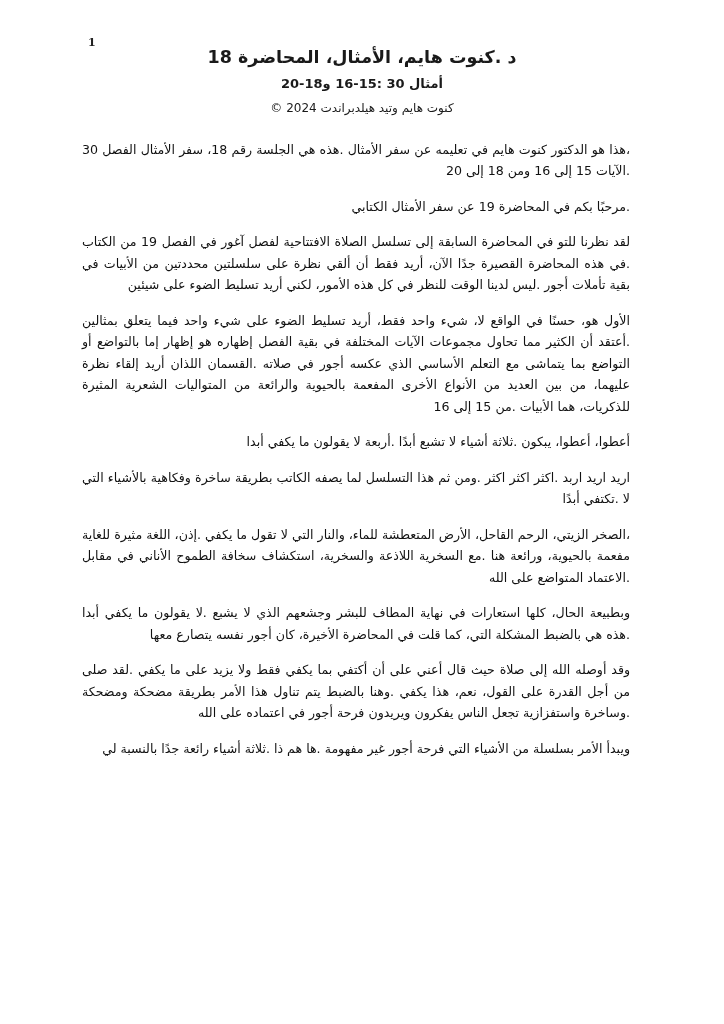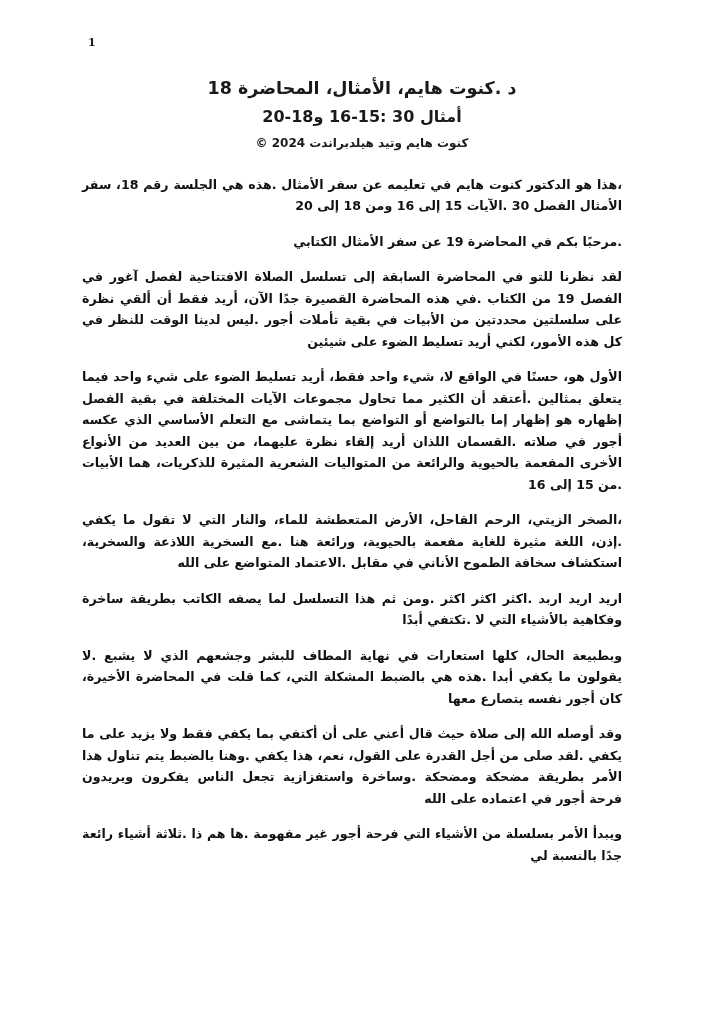--- a/index.html
+++ b/index.html
@@ -21,76 +21,75 @@
   .page-number {
     position: absolute;
     top: 36px;
     left: 88px;
     font-size: 11px;
     font-weight: bold;
     font-family: "DejaVu Serif", serif;
     color: #222;
   }
   .header {
-    padding-top: 76px;
+    padding-top: 45px;
     text-align: center;
     direction: rtl;
   }
   .doc-title {
     font-size: 17.5px;
     font-weight: bold;
     margin: 0 0 6px 0;
     line-height: 1.4;
   }
   .doc-subtitle {
-    font-size: 16px;
+    font-size: 13px;
     font-weight: bold;
     margin: 0 0 9px 0;
     line-height: 1.3;
   }
   .doc-copyright {
     font-size: 12px;
     margin: 0;
     line-height: 1.3;
     color: #1a1a1a;
-    font-weight: bold;
   }
   .doc-body {
     direction: rtl;
     unicode-bidi: embed;
     margin: 22px 86px 0 82px;
     text-align: justify;
     text-align-last: right;
     font-size: 12.6px;
     line-height: 21.5px;
     color: #111;
   }
   .doc-body p {
-    margin: 0 16px 14px 0;
-    font-weight: bold;
+    margin: 0 8px 14px 0;
   }
 </style>
 </head>
 <body>
 
 <div class="page">
 
   <div class="page-number">1</div>
 
   <div class="header">
     <h1 class="doc-title">د .كنوت هايم، الأمثال، المحاضرة 18</h1>
     <h2 class="doc-subtitle">أمثال 30 :15-16 و18-20</h2>
     <div class="doc-copyright">كنوت هايم وتيد هيلدبراندت 2024 ©</div>
   </div>
 
   <div class="doc-body">
     <p>،هذا هو الدكتور كنوت هايم في تعليمه عن سفر الأمثال .هذه هي الجلسة رقم 18، سفر الأمثال الفصل 30 .الآيات 15 إلى 16 ومن 18 إلى 20</p>
     <p>.مرحبًا بكم في المحاضرة 19 عن سفر الأمثال الكتابي</p>
     <p>لقد نظرنا للتو في المحاضرة السابقة إلى تسلسل الصلاة الافتتاحية لفصل آغور في الفصل 19 من الكتاب .في هذه المحاضرة القصيرة جدًا الآن، أريد فقط أن ألقي نظرة على سلسلتين محددتين من الأبيات في بقية تأملات أجور .ليس لدينا الوقت للنظر في كل هذه الأمور، لكني أريد تسليط الضوء على شيئين</p>
     <p>الأول هو، حسنًا في الواقع لا، شيء واحد فقط، أريد تسليط الضوء على شيء واحد فيما يتعلق بمثالين .أعتقد أن الكثير مما تحاول مجموعات الآيات المختلفة في بقية الفصل إظهاره هو إظهار إما بالتواضع أو التواضع بما يتماشى مع التعلم الأساسي الذي عكسه أجور في صلاته .القسمان اللذان أريد إلقاء نظرة عليهما، من بين العديد من الأنواع الأخرى المفعمة بالحيوية والرائعة من المتواليات الشعرية المثيرة للذكريات، هما الأبيات .من 15 إلى 16</p>
+    <p>أعطوا، أعطوا، يبكون .ثلاثة أشياء لا تشبع أبدًا .أربعة لا يقولون ما يكفي أبدا</p>
+    <p>اريد اريد اربد .اكثر اكثر اكثر .ومن ثم هذا التسلسل لما يصفه الكاتب بطريقة ساخرة وفكاهية بالأشياء التي لا .تكتفي أبدًا</p>
     <p>،الصخر الزيتي، الرحم القاحل، الأرض المتعطشة للماء، والنار التي لا تقول ما يكفي .إذن، اللغة مثيرة للغاية مفعمة بالحيوية، ورائعة هنا .مع السخرية اللاذعة والسخرية، استكشاف سخافة الطموح الأناني في مقابل .الاعتماد المتواضع على الله</p>
-    <p>اريد اريد اربد .اكثر اكثر اكثر .ومن ثم هذا التسلسل لما يصفه الكاتب بطريقة ساخرة وفكاهية بالأشياء التي لا .تكتفي أبدًا</p>
     <p>وبطبيعة الحال، كلها استعارات في نهاية المطاف للبشر وجشعهم الذي لا يشبع .لا يقولون ما يكفي أبدا .هذه هي بالضبط المشكلة التي، كما قلت في المحاضرة الأخيرة، كان أجور نفسه يتصارع معها</p>
     <p>وقد أوصله الله إلى صلاة حيث قال أعني على أن أكتفي بما يكفي فقط ولا يزيد على ما يكفي .لقد صلى من أجل القدرة على القول، نعم، هذا يكفي .وهنا بالضبط يتم تناول هذا الأمر بطريقة مضحكة ومضحكة .وساخرة واستفزازية تجعل الناس يفكرون ويريدون فرحة أجور في اعتماده على الله</p>
     <p>ويبدأ الأمر بسلسلة من الأشياء التي فرحة أجور غير مفهومة .ها هم ذا .ثلاثة أشياء رائعة جدًا بالنسبة لي</p>
   </div>
 
 </div>
 
 </body></html>

